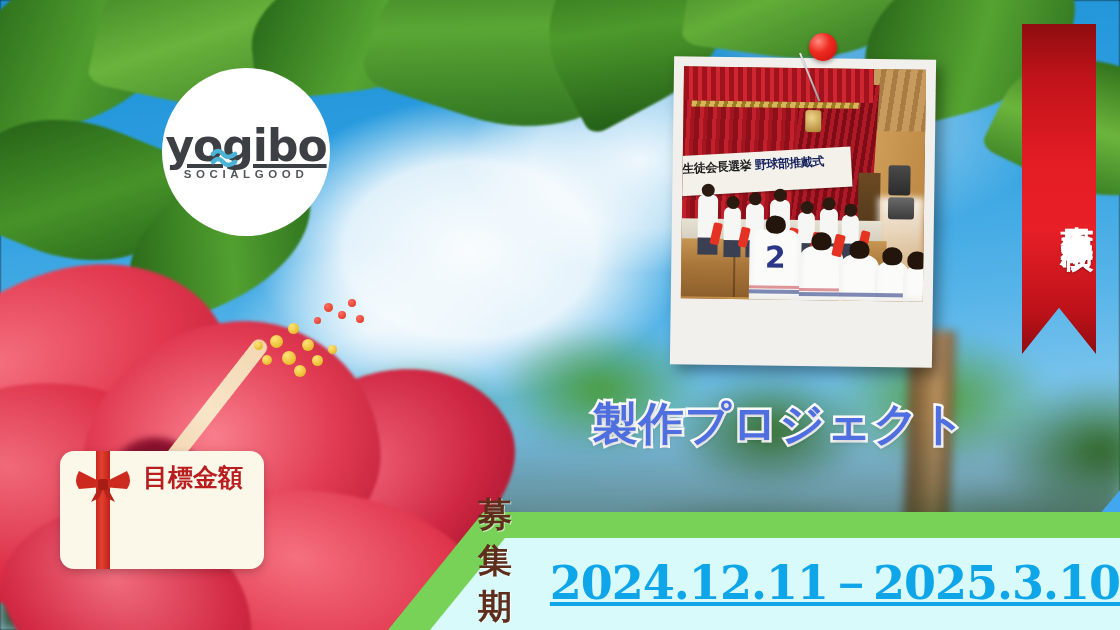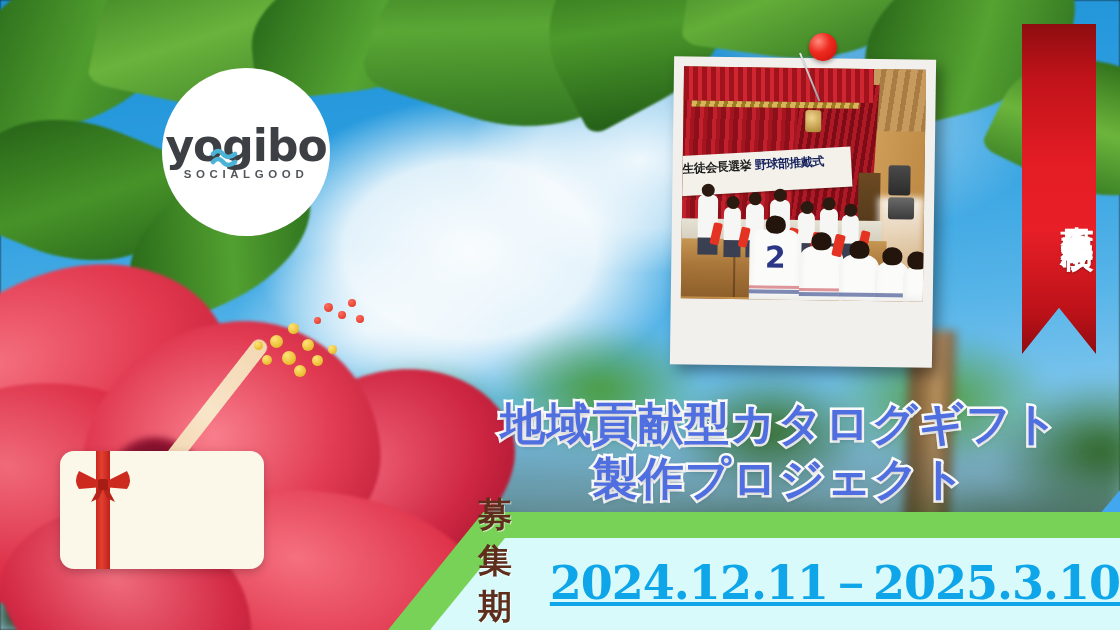--- a/index.html
+++ b/index.html
@@ -101,21 +101,21 @@
   .tip{position:absolute;border-radius:50%;background:radial-gradient(circle at 35% 30%,#ff6b5d,#d9311f);filter:blur(.5px);}
 
   
   .logo-circle{
     position:absolute;left:162px;top:68px;width:168px;height:168px;border-radius:50%;
     background:#ffffff;display:flex;flex-direction:column;align-items:center;justify-content:center;
     box-shadow:0 0 0 0 rgba(0,0,0,0);
   }
   .logo-word{
     position:relative;font-size:44px;line-height:1;font-weight:700;letter-spacing:-1px;
-    color:#3c3f43;font-family:"DejaVu Sans","Liberation Sans",sans-serif;
+    color:#3c3f43;font-family:"DejaVu Sans","Liberation Sans",sans-serif;text-decoration:underline;
   }
   .logo-word .squig{
     position:absolute;left:45px;top:22px;width:30px;height:22px;pointer-events:none;
   }
   .logo-sub{
     font-size:11.5px;letter-spacing:4.6px;color:#53575c;font-weight:600;
   }
 
   
   .polaroid{
@@ -415,33 +415,33 @@
       <div class="redflag" style="left:152px;top:166px;width:10px;height:22px;"></div>
     </div>
   </div>
   <div class="pin-needle"></div>
   <div class="pin-head"></div>
 
   <div class="ribbon"></div>
   <div class="ribbon-text">南風原高等学校</div>
 
   <div class="title-wrap">
-    <div class="title-line">地域貢献型カタログギフト</div>
     <div class="title-line">製作プロジェクト</div>
   </div>
 
   <div class="goal-badge">
     <div class="goal-ribbon-v"></div>
     <svg class="goal-bow" viewBox="0 0 60 36">
       <path d="M30 16 L6 4 Q0 14 6 22 L30 20 Z" fill="#cd2a1f"></path>
       <path d="M30 16 L54 4 Q60 14 54 22 L30 20 Z" fill="#cd2a1f"></path>
       <path d="M26 20 L18 35 L26 31 L30 22 Z" fill="#b5231a"></path>
       <path d="M34 20 L42 35 L34 31 L30 22 Z" fill="#b5231a"></path>
       <rect x="25" y="12" width="10" height="11" rx="2.5" fill="#a81c16"></rect>
     </svg>
+    <div class="goal-label">目標金額</div>
   </div>
 
   <div class="blue-tri"></div>
   <div class="green-band"></div>
   <div class="cyan-band"></div>
   <div class="band-content">
     <span class="band-label">募集期間</span>
     <span class="band-dates">2024.12.11－2025.3.10</span>
   </div>
 

